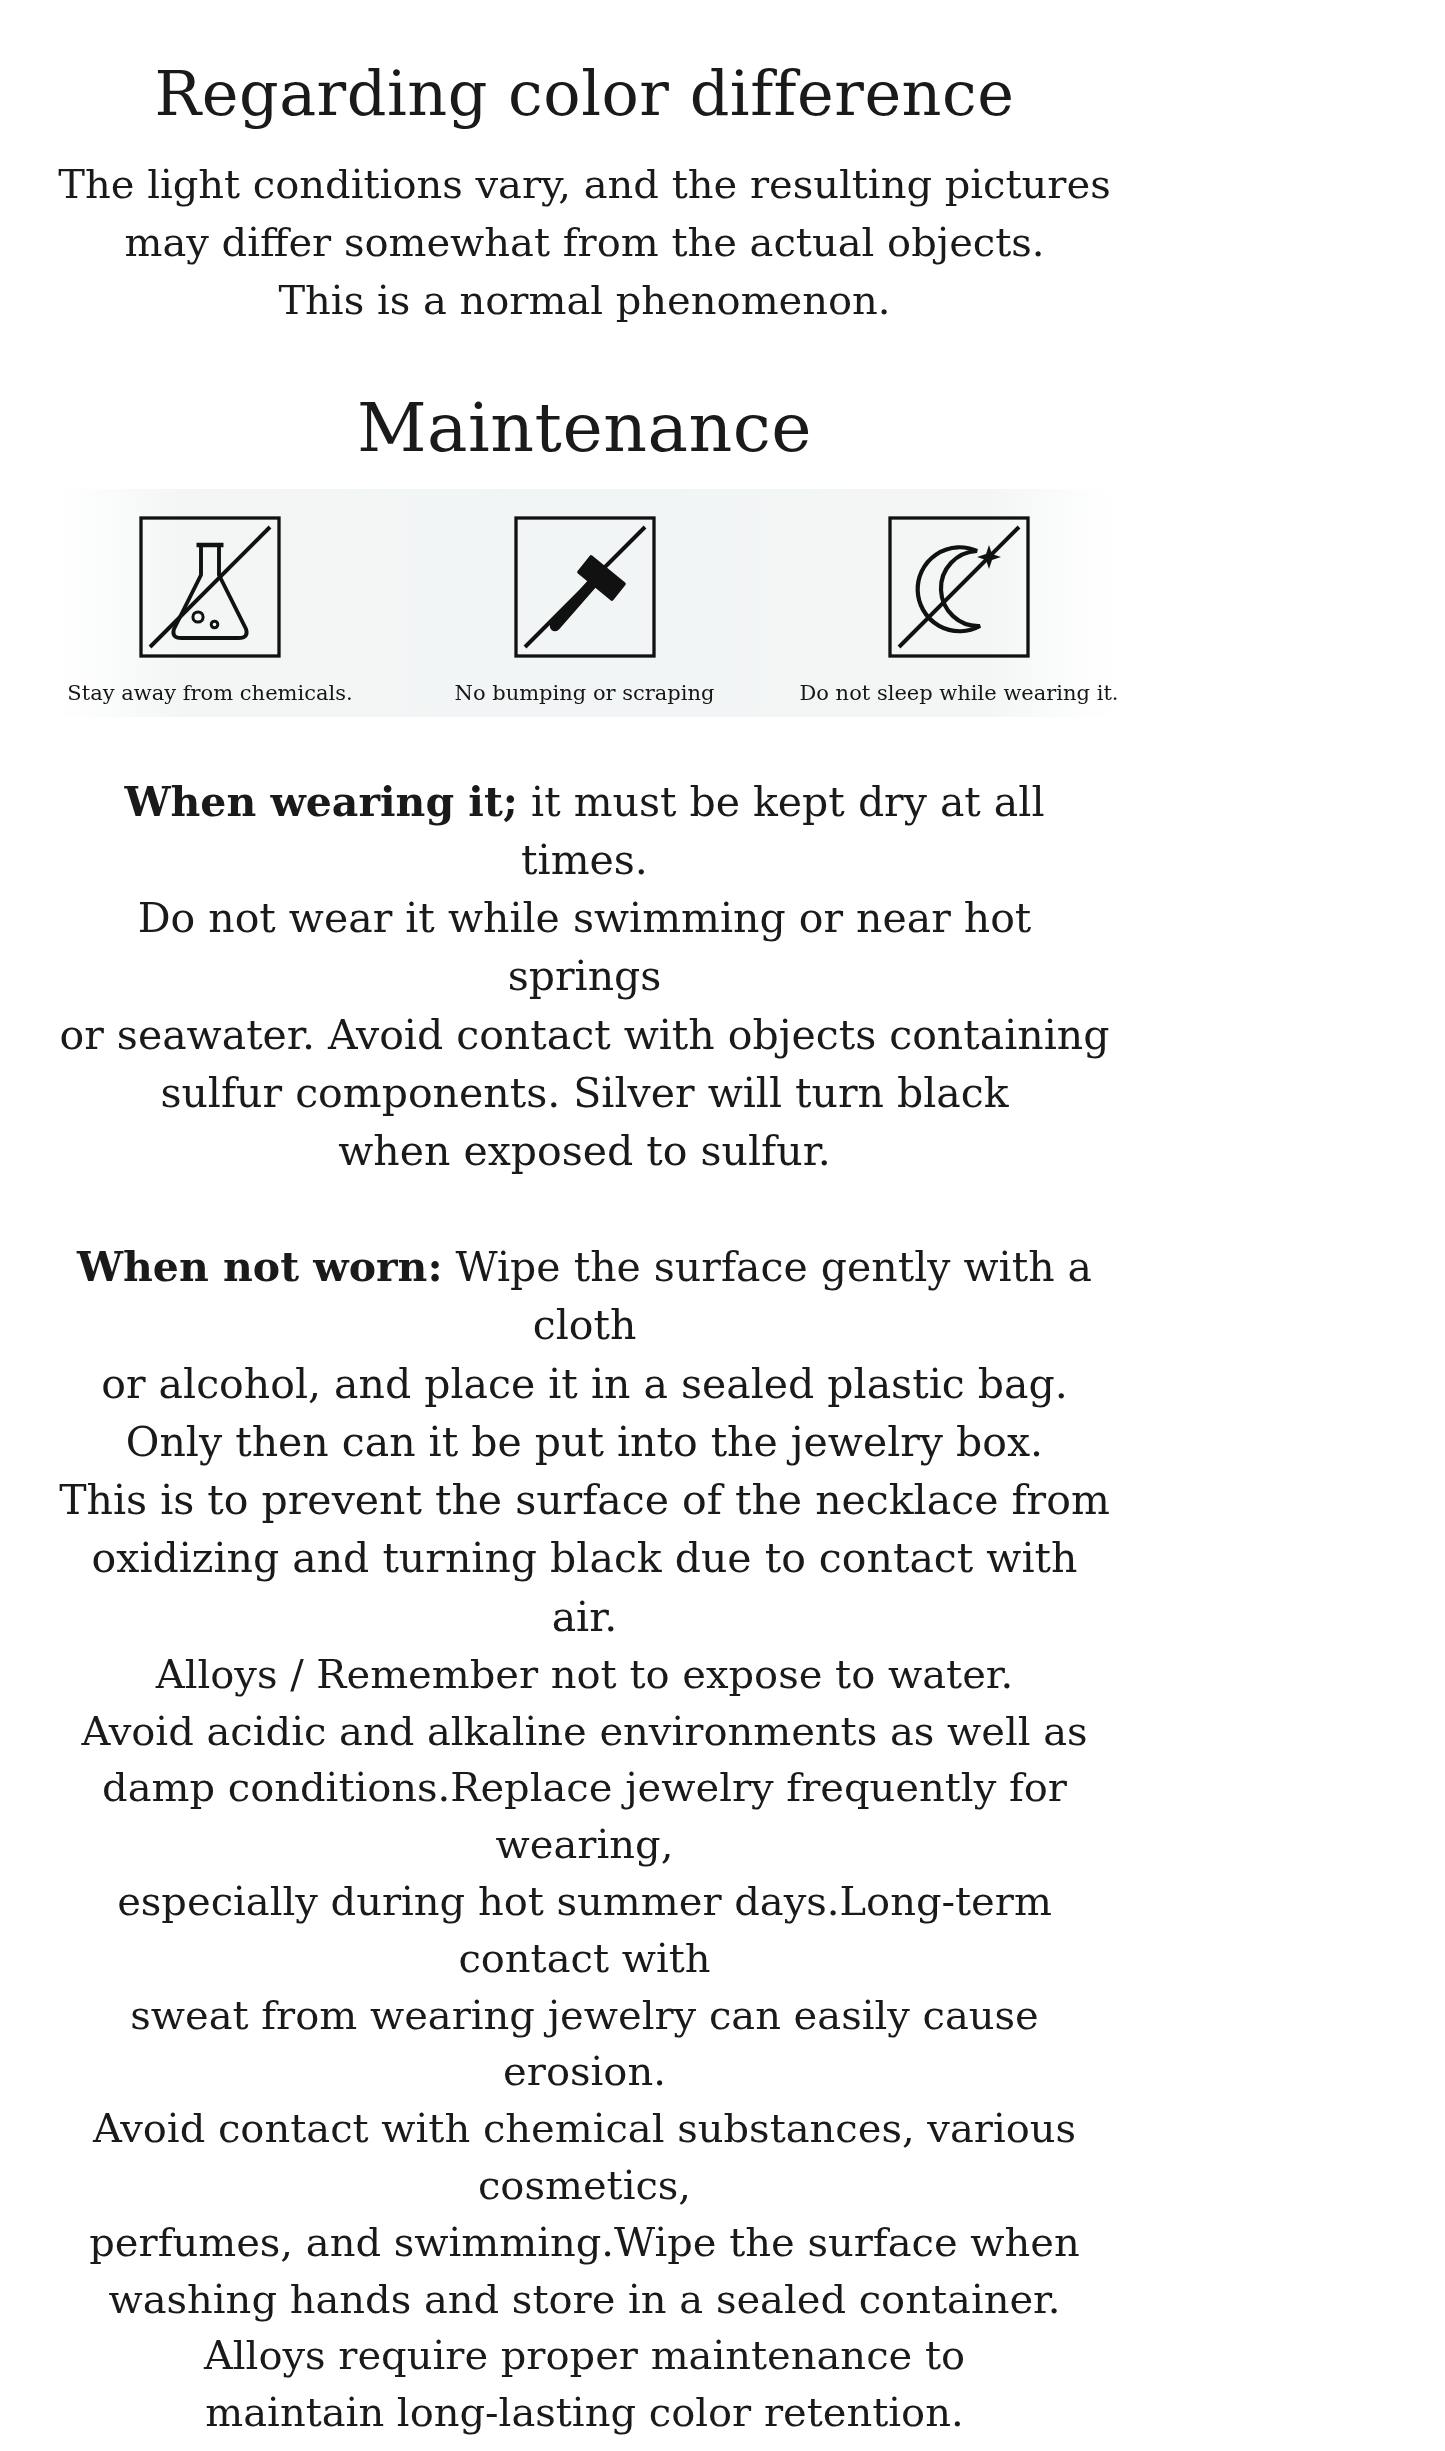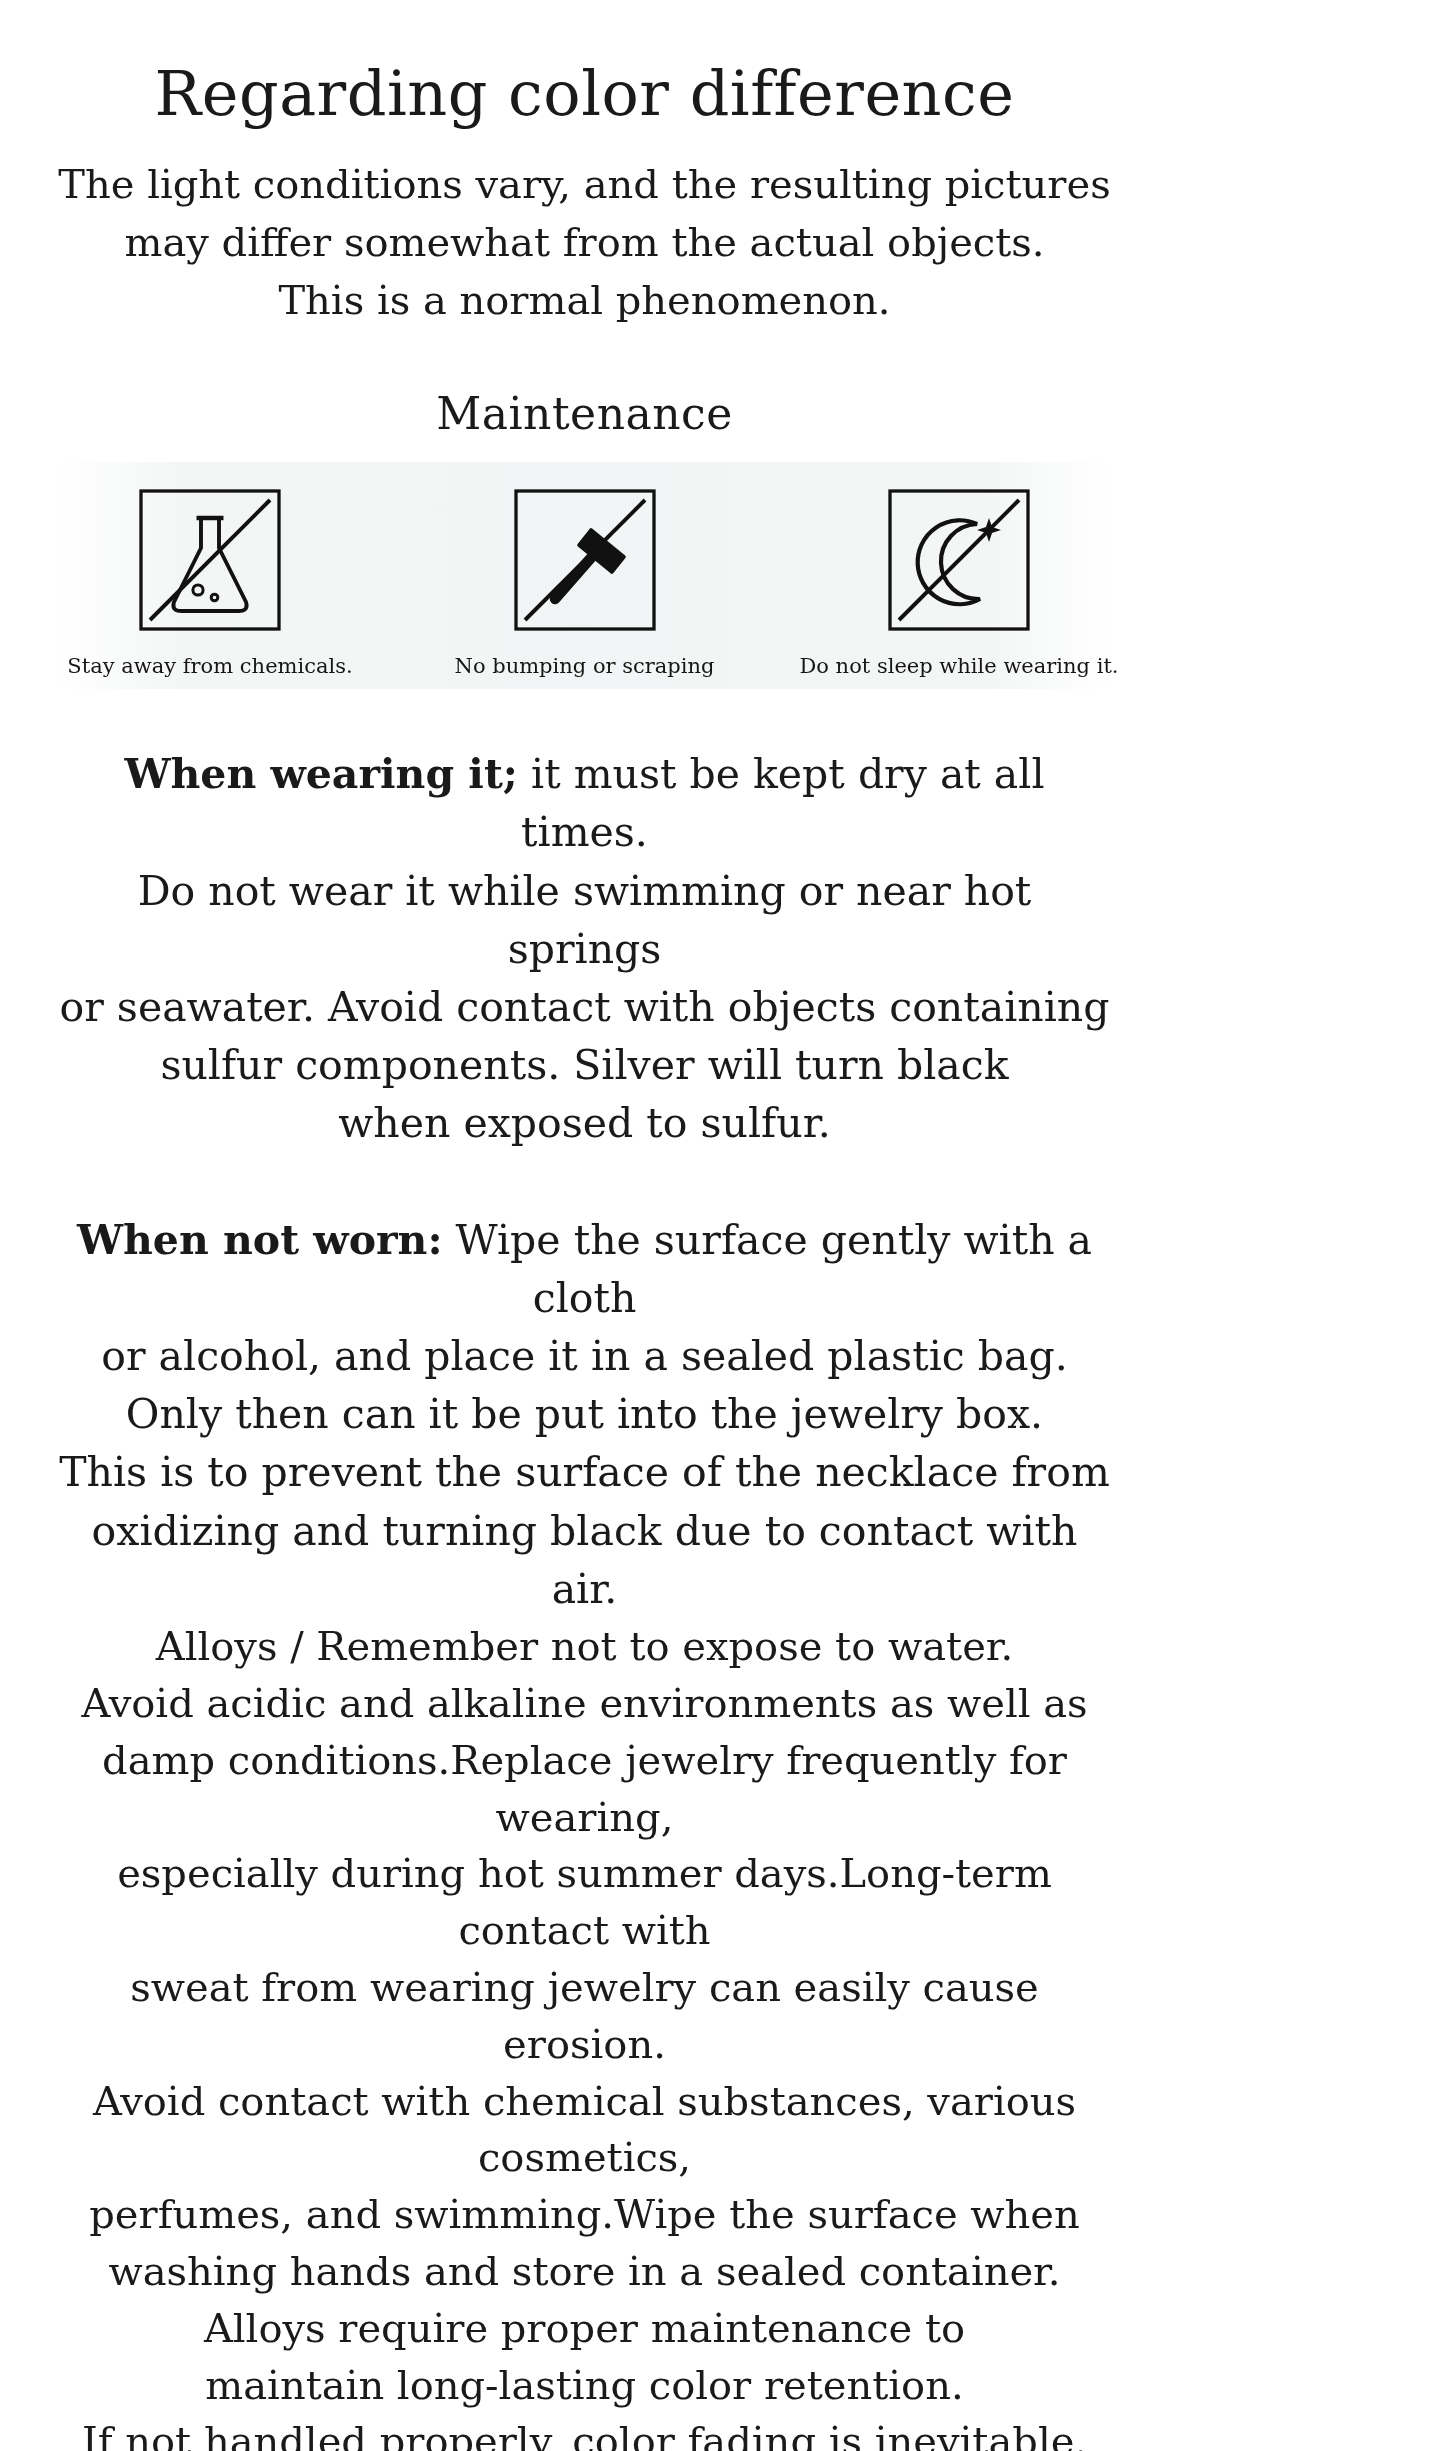--- a/index.html
+++ b/index.html
@@ -25,21 +25,21 @@
   h1.section-title {
     font-family: "DejaVu Serif", serif;
     font-weight: 400;
     font-size: 62px;
     line-height: 1.15;
     text-align: center;
     margin: 28px 0 26px 0;
     letter-spacing: 0.5px;
   }
   h1.section-title.mid {
-    font-size: 44px;
+    font-size: 68px;
     margin: 60px 0 22px 0;
   }
   h1.section-title.notes {
     font-size: 58px;
     margin: 66px 0 64px 0;
   }
 
   p.body-text {
     font-family: "DejaVu Serif", serif;
     font-size: 40px;

